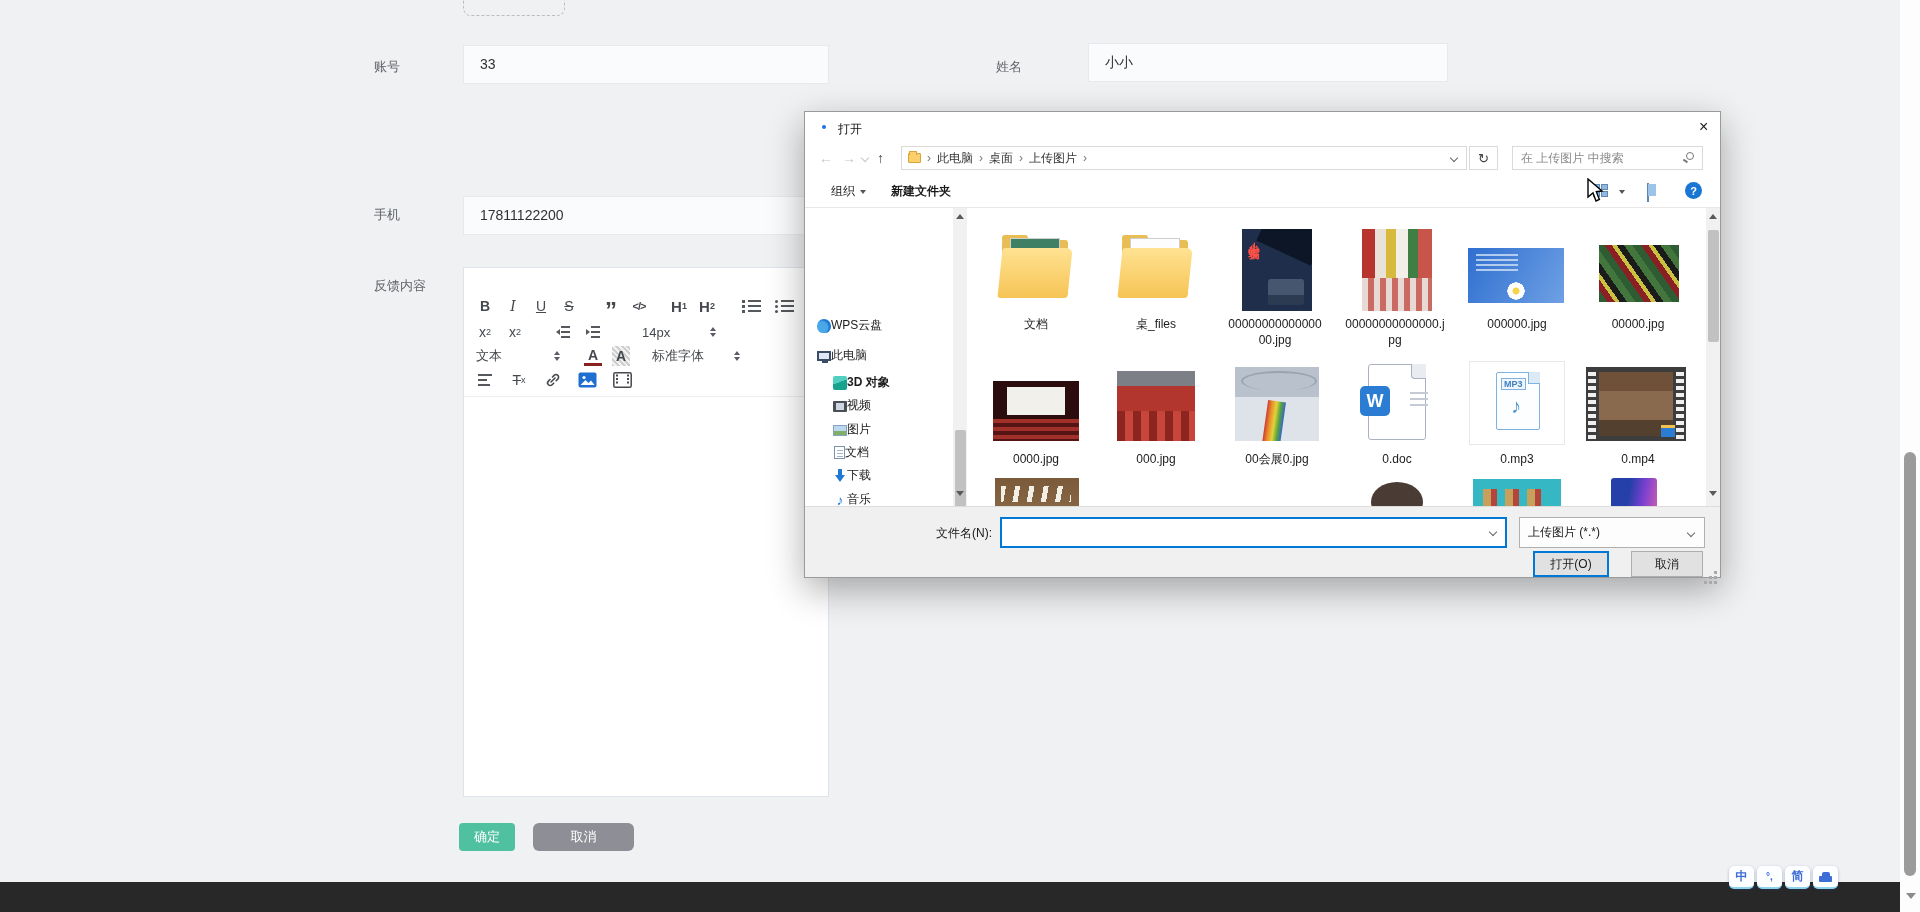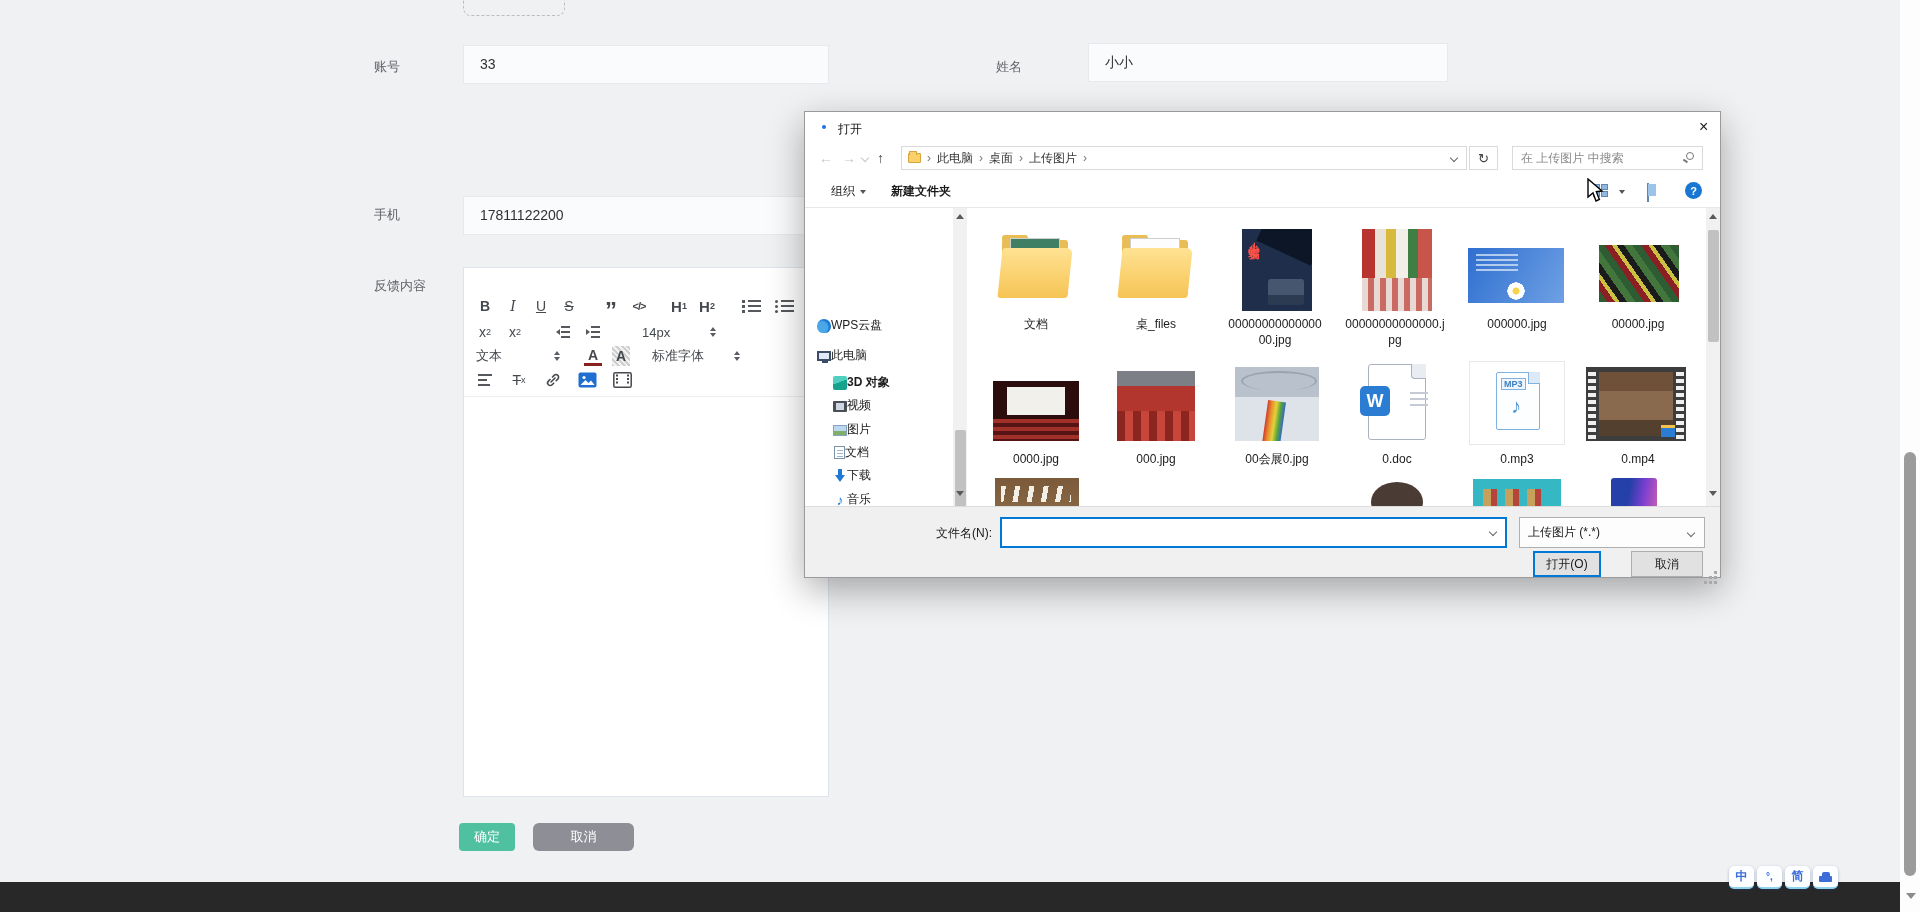--- a/index.html
+++ b/index.html
@@ -476,17 +476,17 @@
   <div class="dlg-bottom">
     <span class="abs" style="left:131px; top:18px; font-size:12px; color:#1a1a1a;">文件名(N):</span>
     <div class="fname-input">
       <input type="text" value="" style="">
       <span class="abs chev-d" style="right:9px; top:10px;"></span>
     </div>
     <div class="ftype">
       <span>上传图片 (*.*)</span>
       <span class="abs chev-d" style="right:10px; top:12px;"></span>
     </div>
-    <div class="win-btn" style="left:728px; width:68px; border:2px solid #0078d7;">打开(O)</div>
+    <div class="win-btn" style="left:728px; width:76px; border:2px solid #0078d7;">打开(O)</div>
     <div class="win-btn" style="left:826px; width:72px; border:1px solid #adadad;">取消</div>
     <span class="grip"></span>
   </div>
 </div>
 
 </body></html>

